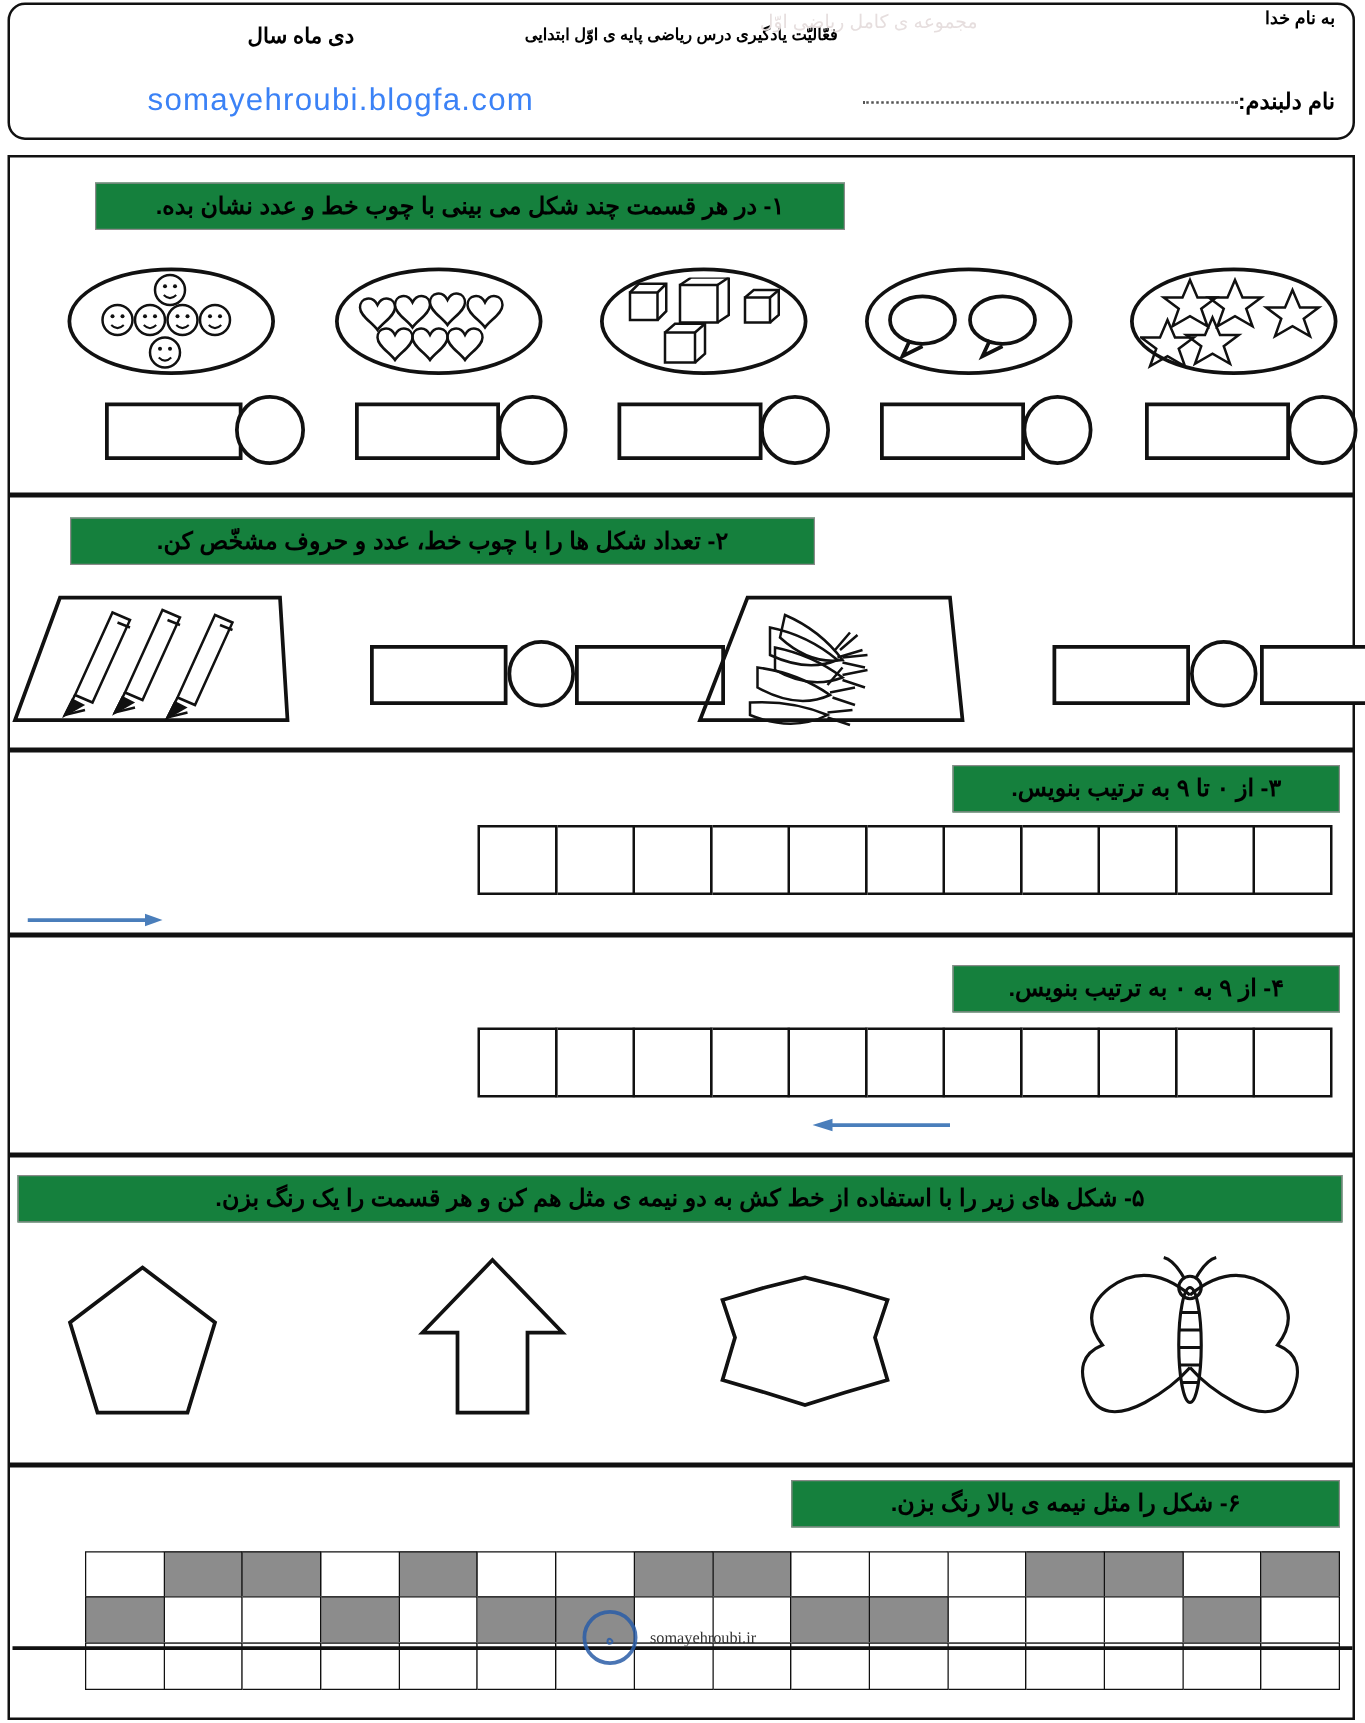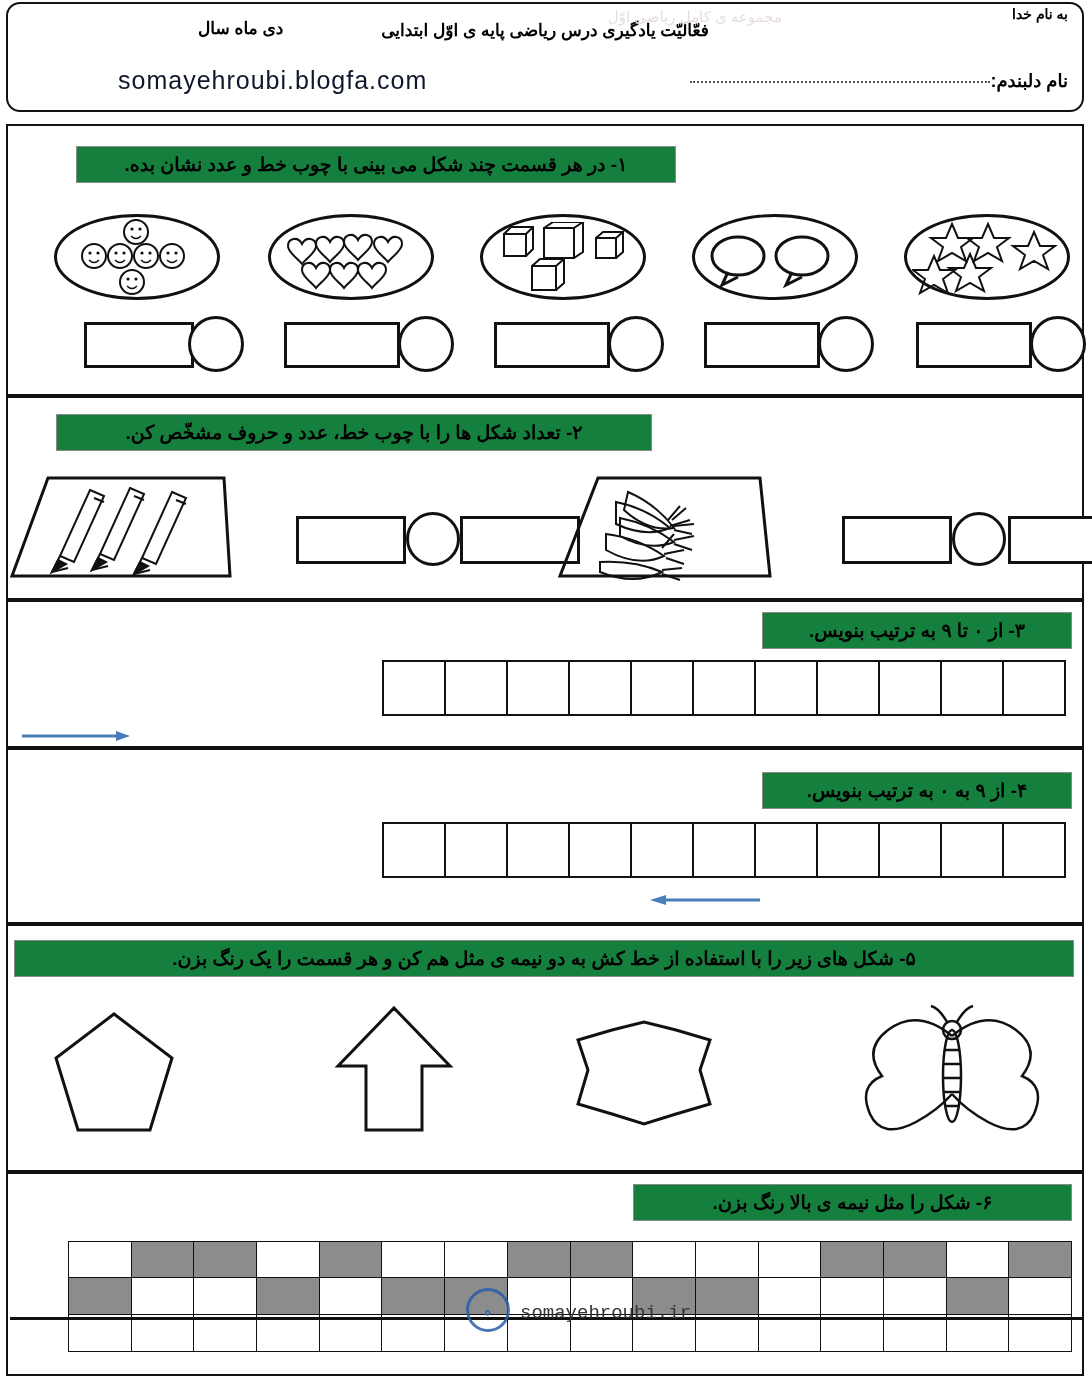--- a/index.html
+++ b/index.html
@@ -12,25 +12,25 @@
     overflow:hidden;
   }
   .page{position:relative;width:1092px;height:1378px;}
 
   
   .header-box{
     position:absolute;left:6px;top:2px;width:1078px;height:110px;
     border:2px solid #111;border-radius:14px;box-sizing:border-box;
   }
   .hdr-right{position:absolute;right:14px;top:2px;font-size:14px;font-weight:bold;}
-  .hdr-center{position:absolute;left:50%;top:16px;transform:translateX(-50%);font-size:17px;font-weight:bold;white-space:nowrap;}
+  .hdr-center{position:absolute;left:50%;top:16px;transform:translateX(-50%);font-size:13px;font-weight:bold;white-space:nowrap;}
   .hdr-left{position:absolute;left:190px;top:14px;font-size:17px;font-weight:bold;}
   .hdr-name{position:absolute;right:14px;top:66px;font-size:18px;font-weight:bold;}
   .dotline{display:inline-block;width:300px;border-bottom:2px dotted #555;vertical-align:middle;margin-left:6px;}
-  .wm-head{position:absolute;left:110px;top:62px;font-size:25px;color:#0f172a;letter-spacing:1px;}
+  .wm-head{position:absolute;left:110px;top:62px;font-size:25px;color:#3b82f6;letter-spacing:1px;}
   .wm-head2{position:absolute;right:300px;top:4px;font-size:15px;color:#e6dede;}
 
   
   .sec{position:absolute;left:6px;width:1078px;box-sizing:border-box;border:2px solid #111;}
   .prompt{
     position:absolute;background:#15803d;border:1px solid #8a8a8a;
     font-size:19px;font-weight:bold;padding:6px 14px;box-sizing:border-box;
     text-align:center;white-space:nowrap;
   }
 
@@ -42,21 +42,21 @@
   .gridrow{position:absolute;display:flex;}
   .gridrow .cell{width:64px;height:56px;border:2px solid #111;margin-left:-2px;box-sizing:border-box;background:#fff;}
 
   .colorgrid{position:absolute;display:flex;flex-direction:column;}
   .colorgrid .r{display:flex;}
   .colorgrid .c{width:64.2px;height:38px;border:1.5px solid #111;margin-left:-1.5px;margin-top:-1.5px;box-sizing:border-box;}
   .c.on{background:#8c8c8c;}
   .c.off{background:#fff;}
   .midline{position:absolute;height:3px;background:#111;}
   .wm-logo{position:absolute;left:466px;top:1288px;width:44px;height:44px;border-radius:50%;border:3px solid #2b5ea8;box-sizing:border-box;color:#2b5ea8;font-size:13px;text-align:center;line-height:40px;font-weight:bold;opacity:.85;}
-  .wm-foot-t{position:absolute;left:520px;top:1302px;font-size:19px;color:#333;font-family:Liberation Mono, monospace;}
+  .wm-foot-t{position:absolute;left:520px;top:1302px;font-size:13px;color:#333;font-family:Liberation Serif, serif;}
 </style>
 </head>
 <body>
 
 <div class="page">
 
   <div class="header-box">
     <div class="hdr-right">به نام خدا</div>
     <div class="hdr-center">فعّالیّت یادگیری درس ریاضی پایه ی اوّل ابتدایی</div>
     <div class="hdr-left">دی ماه سال</div>

